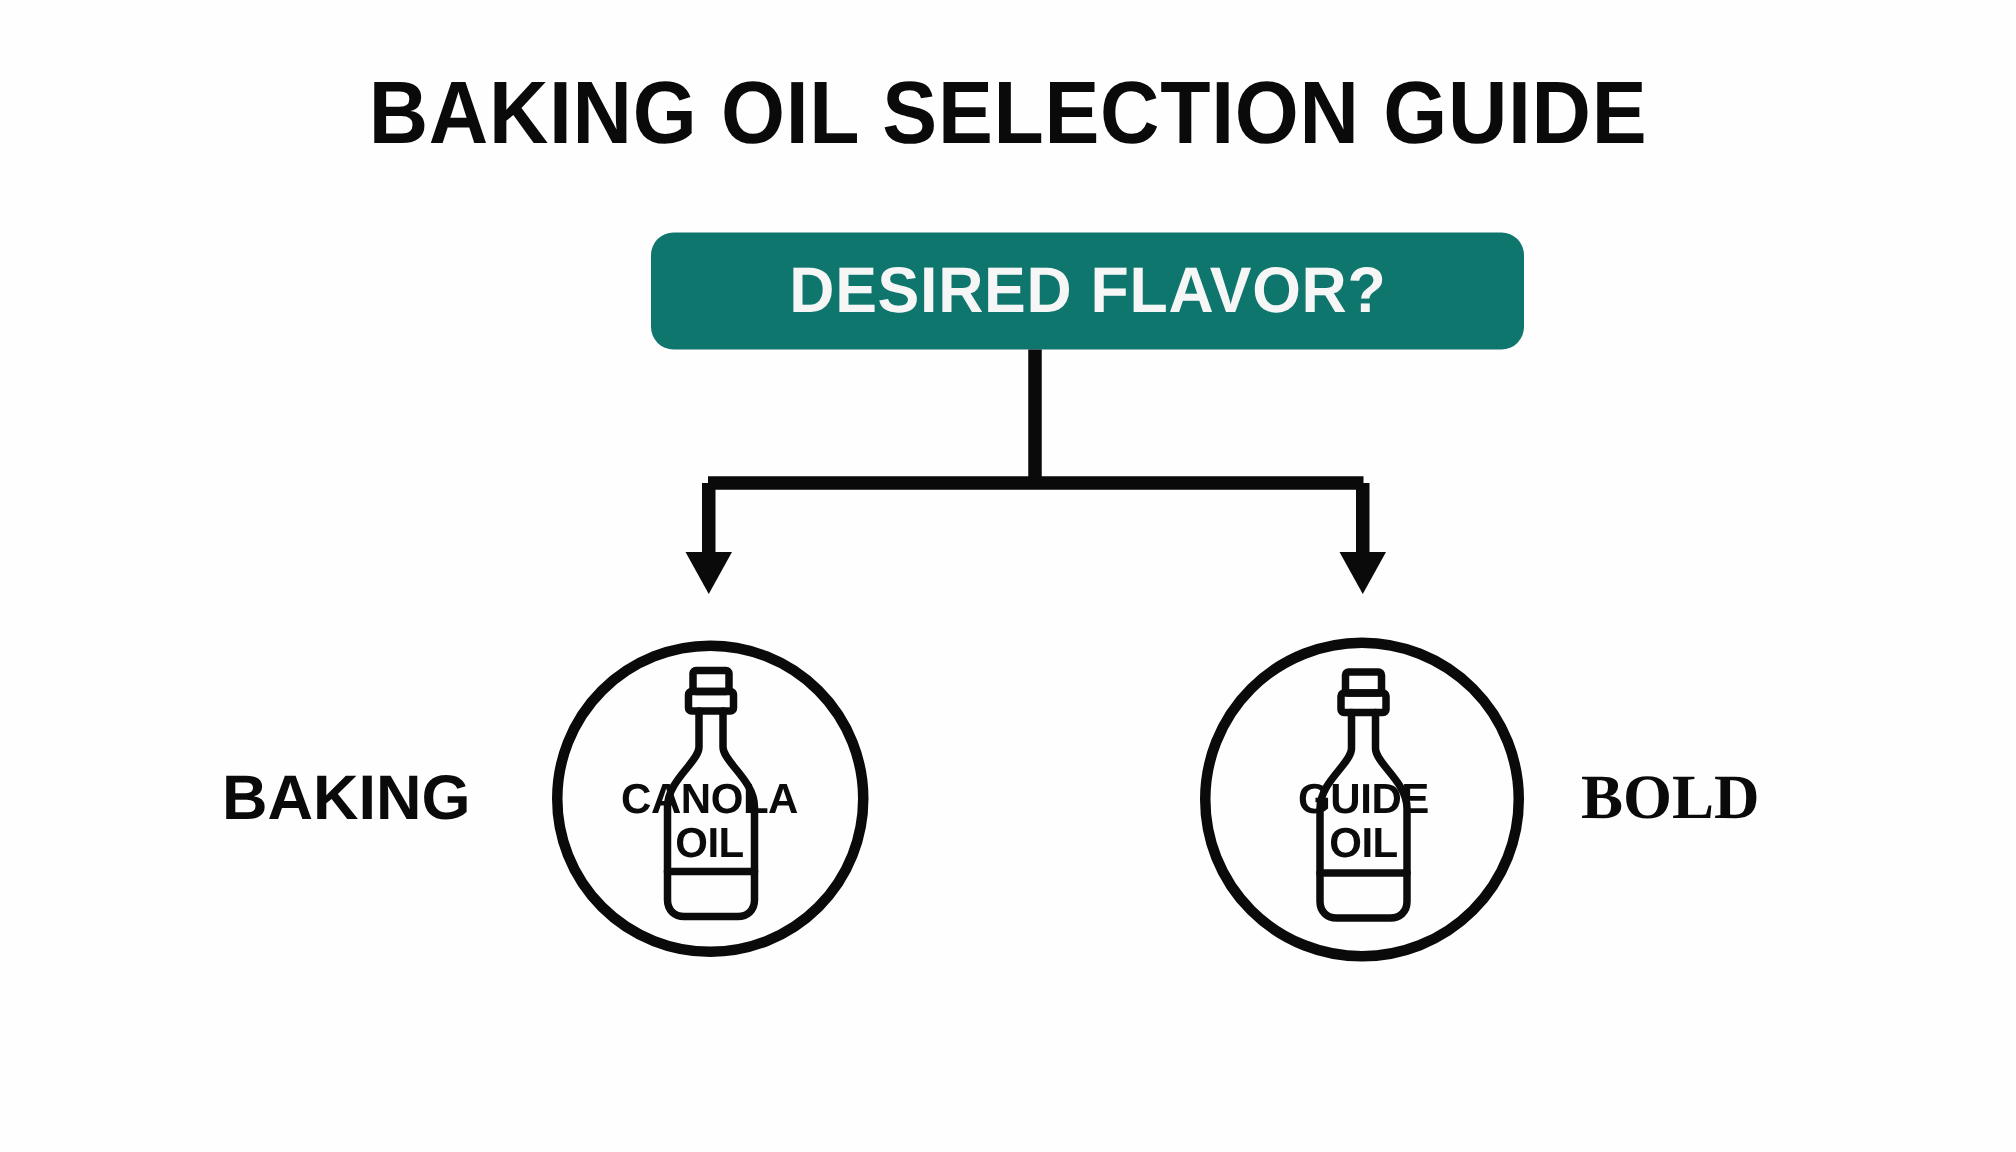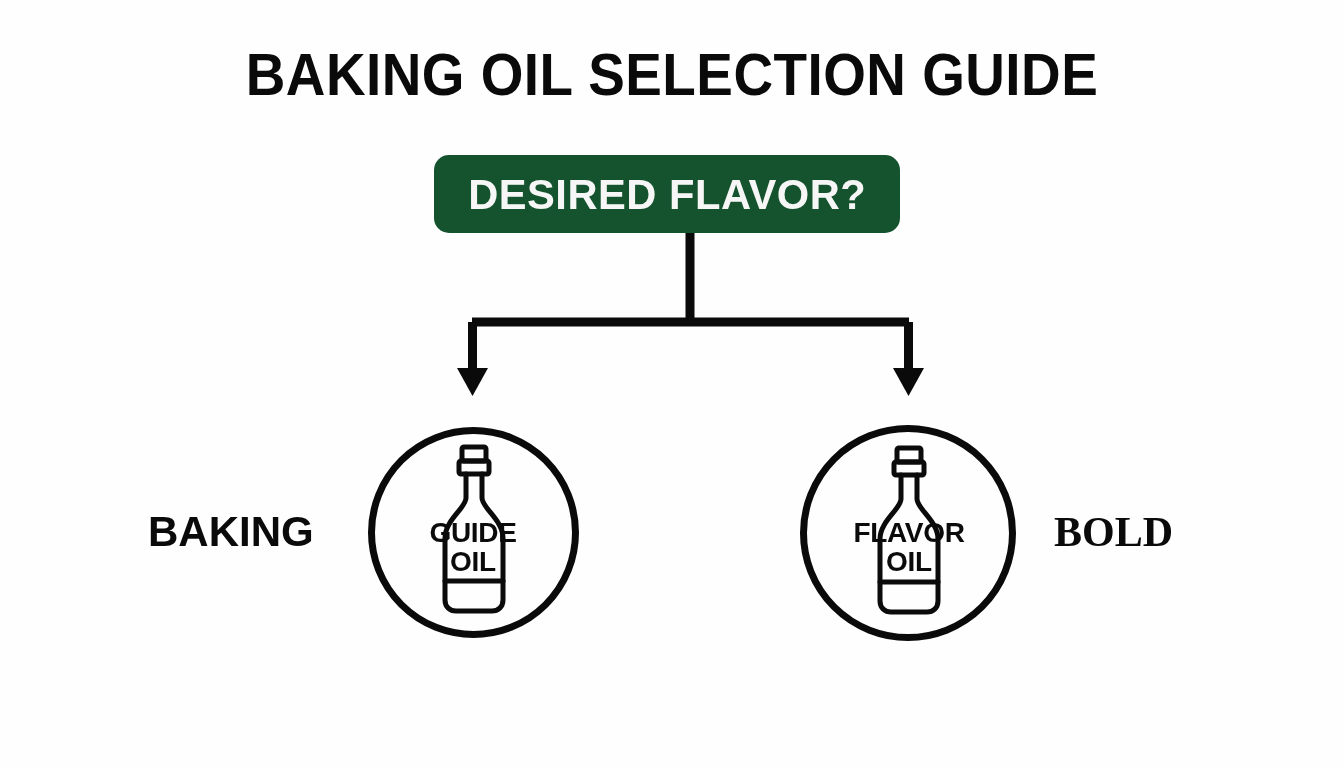--- a/index.html
+++ b/index.html
@@ -35,23 +35,23 @@
     transform: scaleX(0.93);
     transform-origin: 672px 0;
     white-space: nowrap;
   }
 
   
   .decision-box {
     position: absolute;
     left: 434px;
     top: 155px;
-    width: 466px;
+    width: 582px;
     height: 78px;
-    background: #14532d;
+    background: #0f766e;
     border-radius: 15px;
     display: flex;
     align-items: center;
     justify-content: center;
   }
   .decision-box-label {
     font-family: "Liberation Sans", sans-serif;
     font-weight: bold;
     font-size: 43px;
     line-height: 43px;
@@ -156,40 +156,40 @@
       <path d="M 33 34 L 33 58 C 33 68 12 80 12 98 L 12 160
                C 12 167 17 171 23 171 L 59 171
                C 65 171 70 167 70 160 L 70 98
                C 70 80 49 68 49 58 L 49 34"></path>
 
       <path d="M 12 141 L 70 141"></path>
     </g>
   </svg>
 
   <div class="bottle-text text-left">
-    <span>GUIDE</span>
+    <span>CANOLA</span>
     <span class="line2">OIL</span>
   </div>
 
   <div class="side-label label-neutral">BAKING</div>
 
   <div class="option-circle circle-right"></div>
 
   <svg class="bottle-icon bottle-right" viewBox="0 0 82 176" xmlns="http://www.w3.org/2000/svg">
     <g fill="none" stroke="#0b0b0b" stroke-width="5" stroke-linejoin="round" stroke-linecap="round">
       <rect x="29" y="7" width="24" height="14" rx="2"></rect>
       <rect x="26" y="21" width="30" height="13" rx="2"></rect>
       <path d="M 33 34 L 33 58 C 33 68 12 80 12 98 L 12 160
                C 12 167 17 171 23 171 L 59 171
                C 65 171 70 167 70 160 L 70 98
                C 70 80 49 68 49 58 L 49 34"></path>
       <path d="M 12 141 L 70 141"></path>
     </g>
   </svg>
 
   <div class="bottle-text text-right">
-    <span>FLAVOR</span>
+    <span>GUIDE</span>
     <span class="line2">OIL</span>
   </div>
 
   <div class="side-label label-bold">BOLD</div>
 
 </div>
 
 </body></html>

